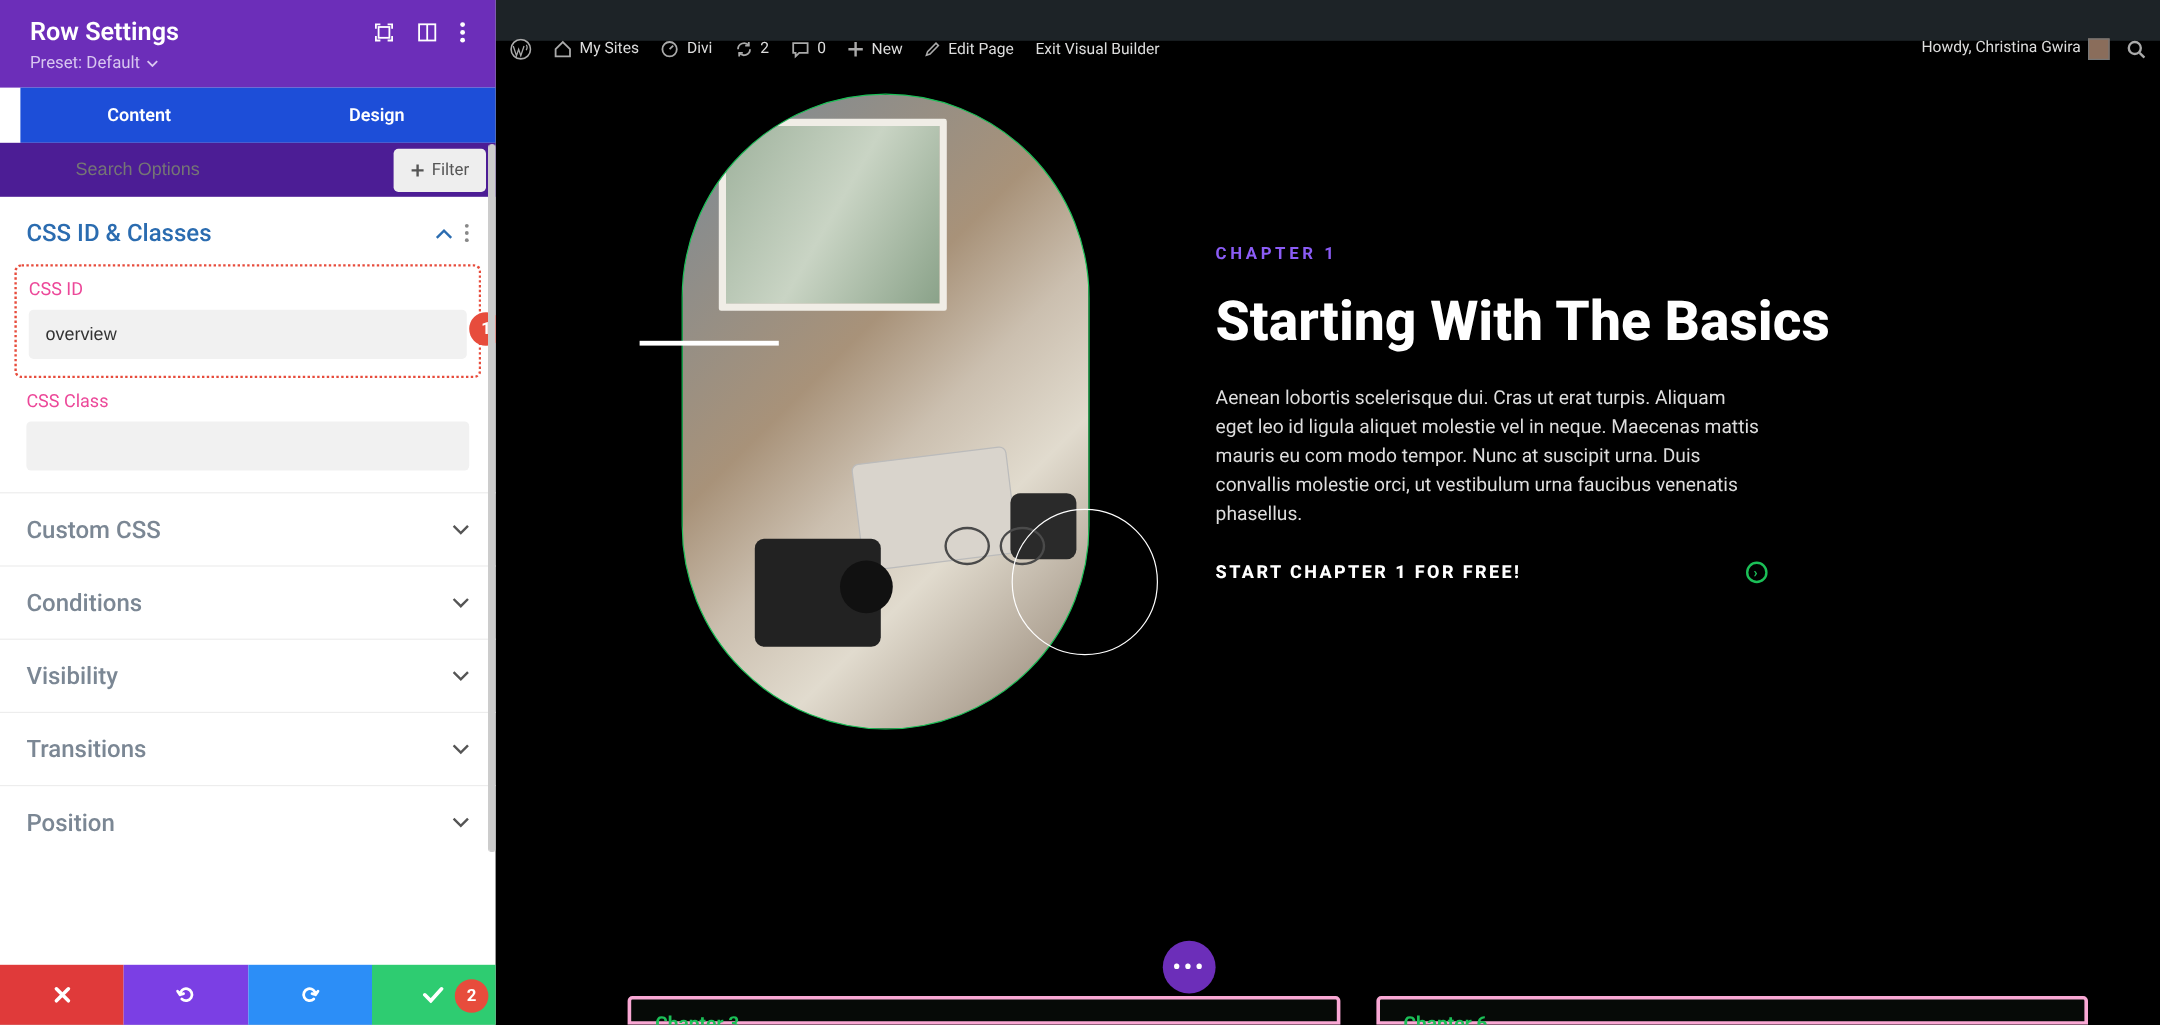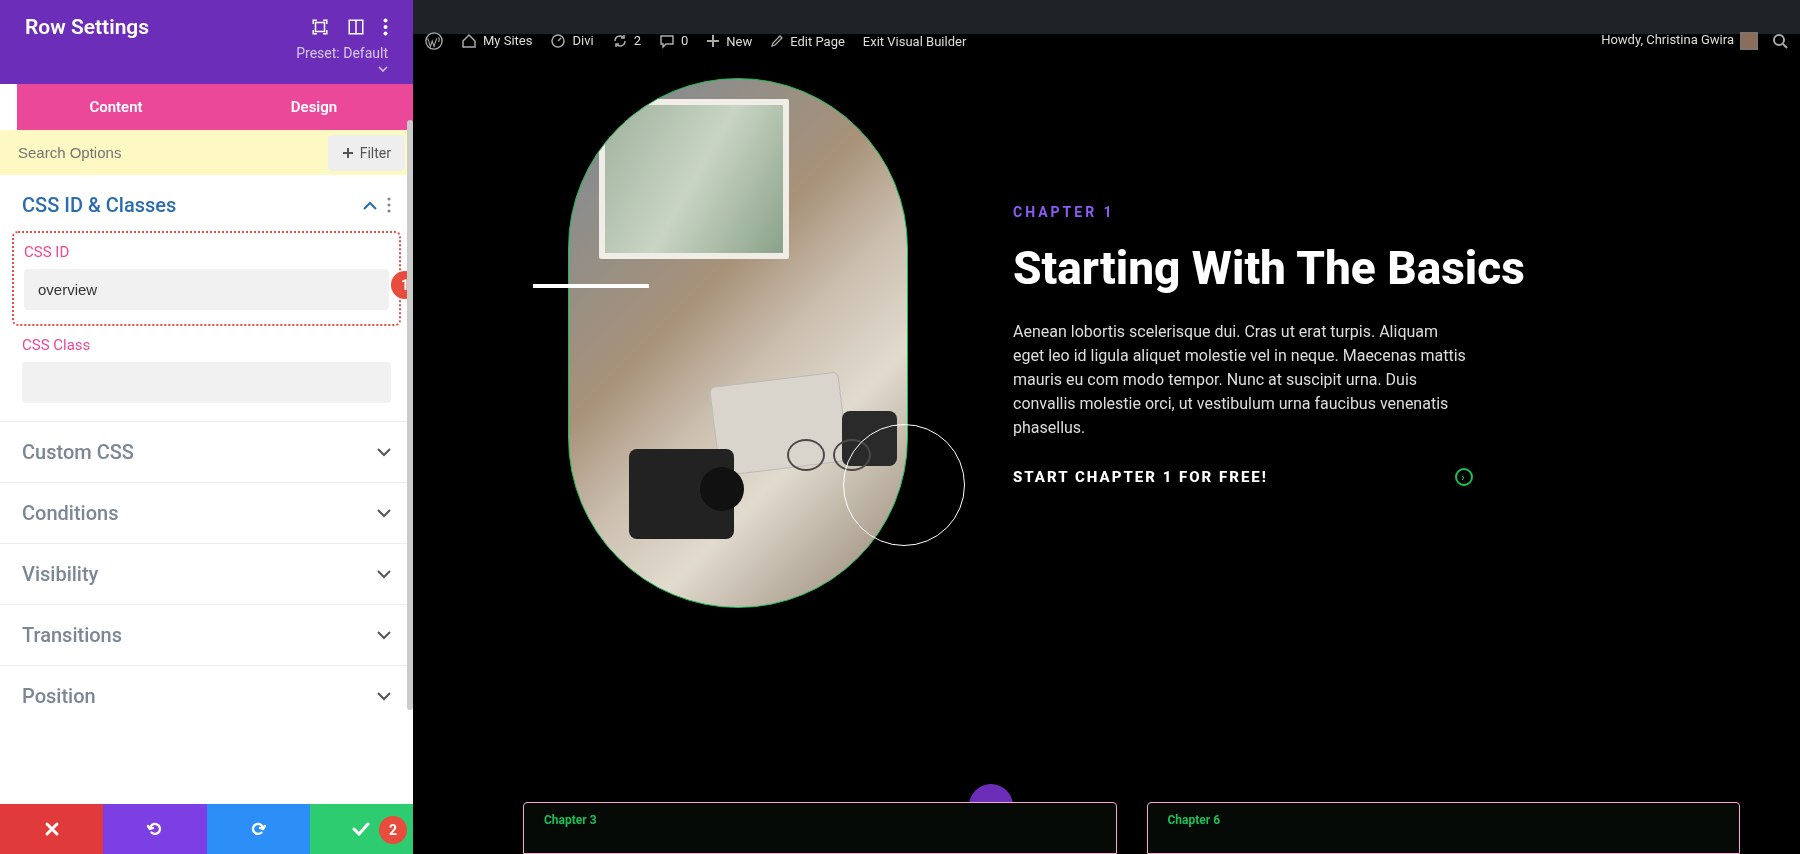--- a/index.html
+++ b/index.html
@@ -5,27 +5,27 @@
 * { margin: 0; padding: 0; box-sizing: border-box; }
 body { font-family: -apple-system, BlinkMacSystemFont, "Segoe UI", Roboto, sans-serif; width: 1800px; height: 854px; overflow: hidden; background: #000; }
 
 
 .settings-panel { position: absolute; left: 0; top: 0; width: 413px; height: 854px; background: #fff; display: flex; flex-direction: column; z-index: 100; }
 .panel-header { background: #6C2EB9; color: #fff; padding: 15px 25px 12px; }
 .panel-title-row { display: flex; align-items: center; justify-content: space-between; }
 .panel-title { font-size: 21px; font-weight: 600; }
 .panel-icons { display: flex; gap: 18px; align-items: center; }
 .panel-icons svg, .hicon svg { display: block; }
-.preset-row { margin-top: 6px; font-size: 14px; color: #D8C6F0; display: flex; align-items: flex-end; gap: 5px; flex-direction: column; }
-
-.tabs { display: flex; background: #ec4899; margin-left: 17px; }
+.preset-row { margin-top: 6px; font-size: 14px; color: #D8C6F0; display: flex; align-items: center; gap: 5px; }
+
+.tabs { display: flex; background: #1d4ed8; margin-left: 17px; }
 .tab { flex: 1; text-align: center; padding: 14px 0; color: #fff; font-size: 15px; font-weight: 600; cursor: pointer; }
 .tab.active { background: #A855F7; }
 
-.search-row { display: flex; align-items: center; background: #fef9c3; }
+.search-row { display: flex; align-items: center; background: #4c1d95; padding-left: 45px; }
 .search-input { flex: 1; border: none; background: transparent; padding: 14px 18px; font-size: 15px; color: #888; outline: none; }
 .filter-btn { display: flex; align-items: center; gap: 6px; padding: 10px 14px; margin-right: 8px; background: #eee; border-radius: 4px; color: #555; font-size: 14px; cursor: pointer; }
 
 .scroll-area { flex: 1; overflow-y: auto; }
 .section-head { display: flex; align-items: center; justify-content: space-between; padding: 18px 22px 8px; cursor: pointer; }
 .section-title { font-size: 20px; font-weight: 500; }
 .section-title.blue { color: #2B6CB0; }
 .section-title.grey { color: #7B8794; }
 .section-right { display: flex; align-items: center; gap: 10px; color: #777; }
 
@@ -71,21 +71,21 @@
 .hero-right { flex: 1; padding: 170px 60px 0 20px; color: #fff; }
 .chip { color: #8b5cf6; letter-spacing: 3px; font-size: 14px; font-weight: 700; margin-bottom: 20px; }
 .hero-h1 { font-size: 46px; font-weight: 800; line-height: 1.22; margin-bottom: 24px; }
 .hero-p { font-size: 16px; color: #ddd; line-height: 1.5; margin-bottom: 28px; max-width: 460px; }
 .hero-cta { text-align: right; letter-spacing: 2px; font-weight: 800; font-size: 15px; display: flex; justify-content: space-between; align-items: center; gap: 10px; max-width: 460px; }
 .cta-icon { width: 18px; height: 18px; border: 2px solid #1BBF57; border-radius: 50%; display: inline-flex; align-items: center; justify-content: center; color: #1BBF57; font-size: 11px; }
 
 .fab { position: absolute; left: 556px; bottom: 26px; width: 44px; height: 44px; background: #6C2EB9; border-radius: 50%; color: #fff; display: flex; align-items: center; justify-content: center; font-size: 22px; letter-spacing: 2px; cursor: pointer; }
 
 .chap-row { position: absolute; bottom: 0; left: 110px; right: 60px; display: flex; gap: 30px; }
-.chap-card { flex: 1; height: 52px; background: #060a07; border: 1px solid #f9a8d4; border-top-left-radius: 4px; border-top-right-radius: 4px; padding: 10px 20px 0; color: #1BBF57; font-weight: 700; font-size: 12px; }
+.chap-card { flex: 1; height: 24px; background: #060a07; border: 3px solid #f9a8d4; border-top-left-radius: 4px; border-top-right-radius: 4px; padding: 10px 20px 0; color: #1BBF57; font-weight: 700; font-size: 16px; }
 
 .hicon { display:inline-flex; align-items:center; justify-content:center; color:#fff; }
 .opt-row { padding: 18px 22px; border-top: 1px solid #EDEDED; display:flex; align-items:center; justify-content:space-between; cursor:pointer; }
 </style>
 </head>
 <body>
 
 <div class="settings-panel">
   <div class="panel-header">
     <div class="panel-title-row">

